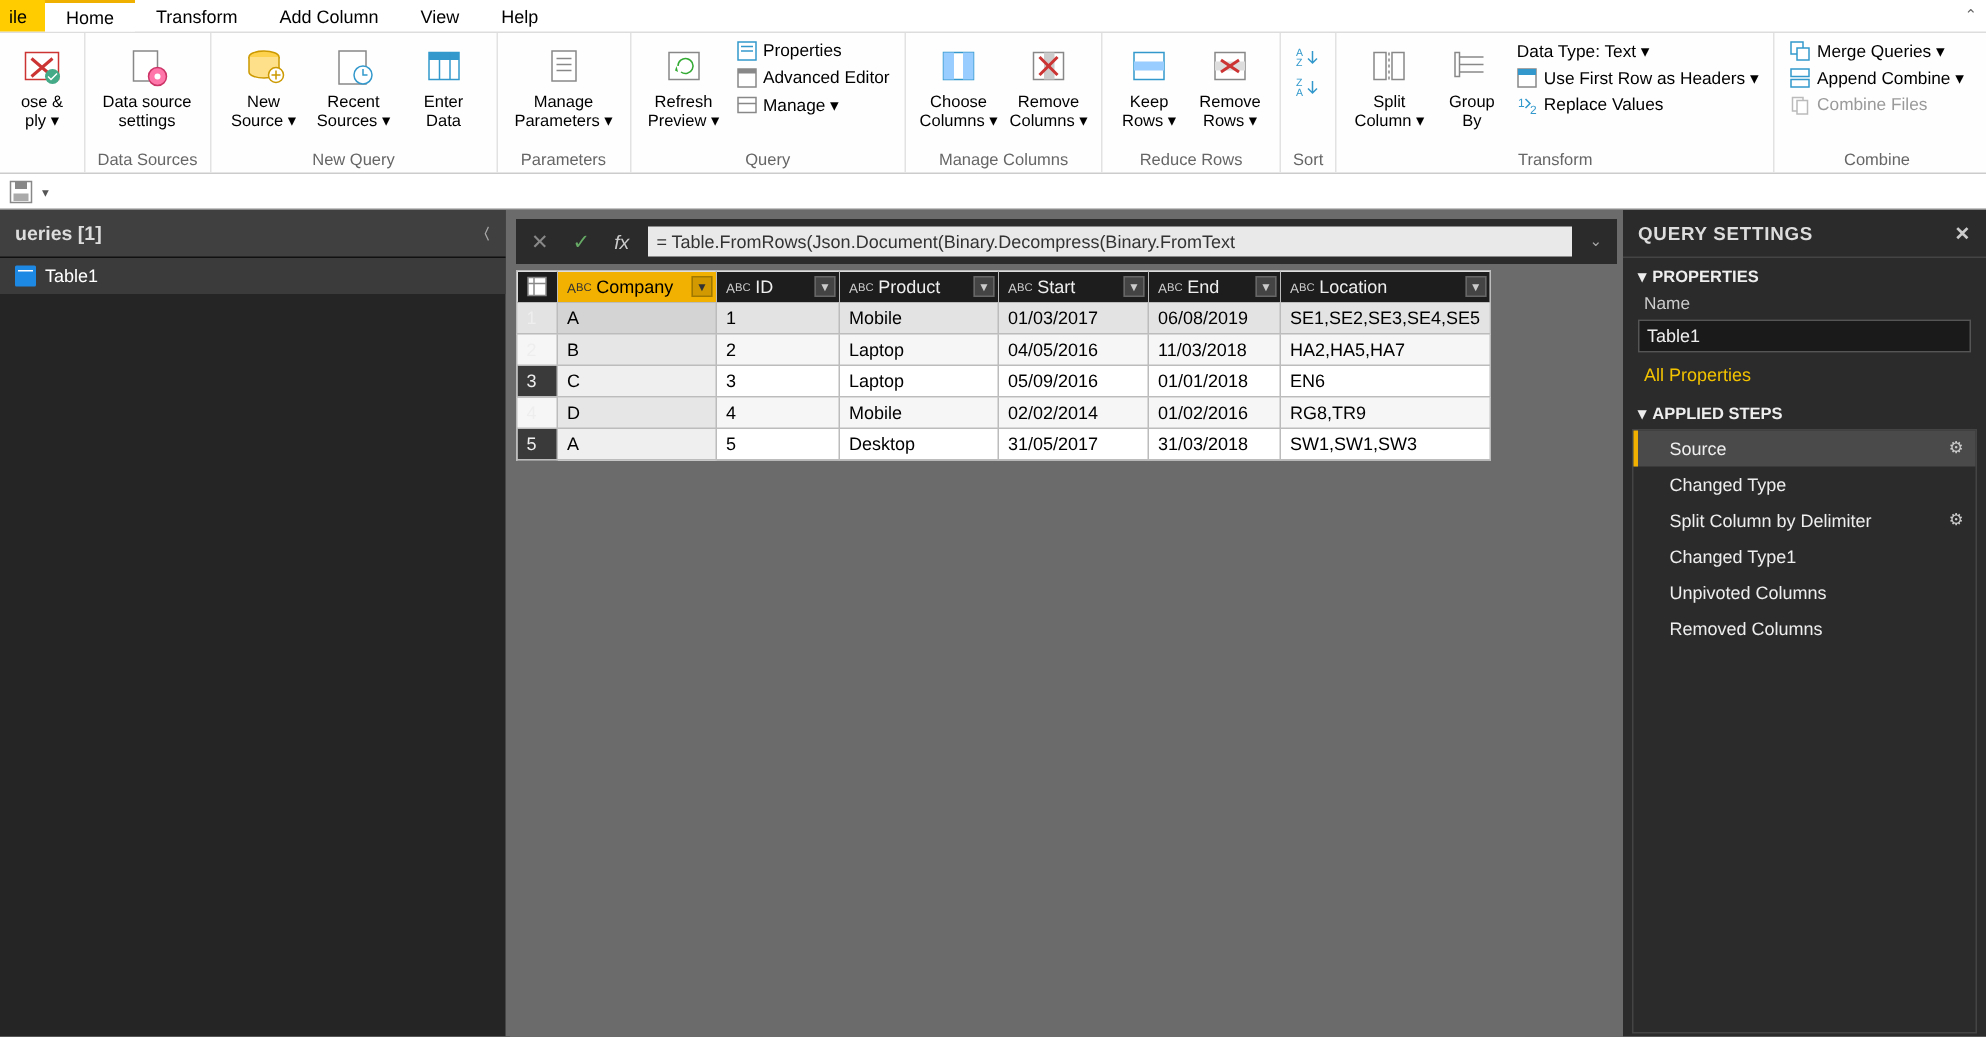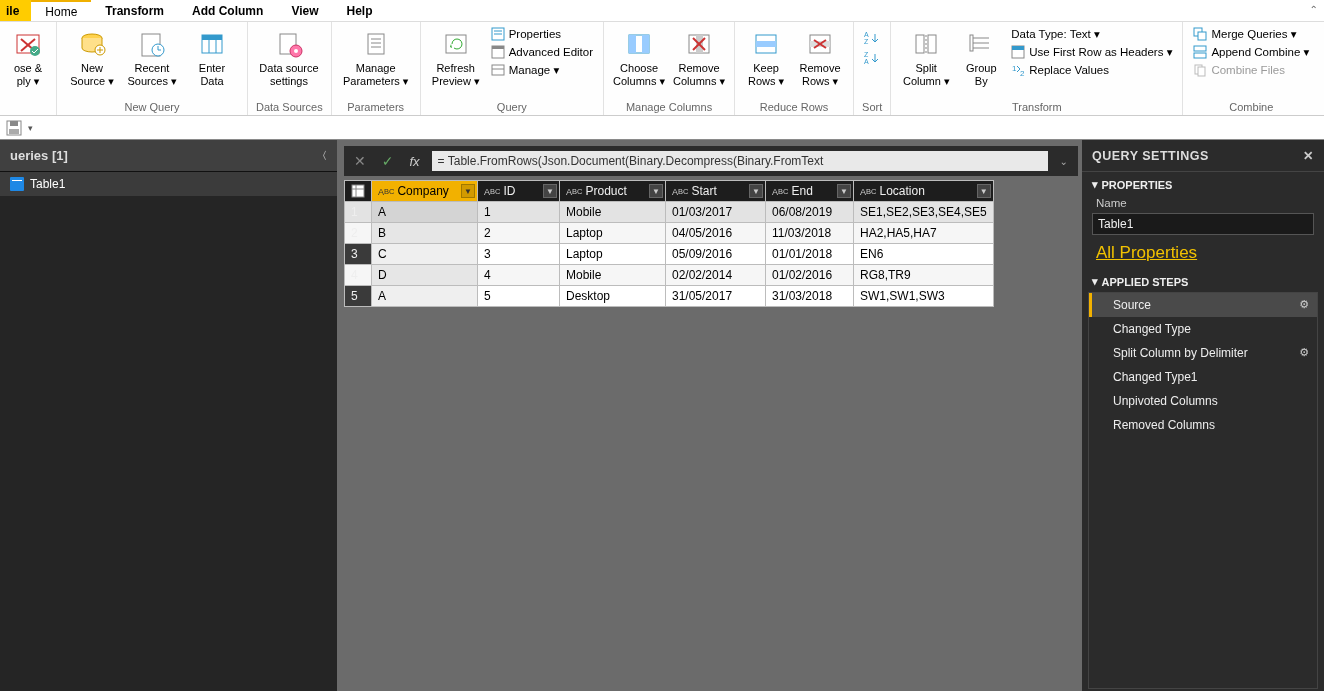--- a/index.html
+++ b/index.html
@@ -1,20 +1,20 @@
 <!DOCTYPE html>
 <html><head>
 <meta charset="utf-8">
 <style>
 * { box-sizing: border-box; margin: 0; padding: 0; font-family: "Segoe UI", Arial, sans-serif; }
 body { width: 1324px; height: 691px; background: #6b6b6b; overflow: hidden; font-size: 12px; color: #000; }
 
 .ribbon-area { background: #fff; border-bottom: none; }
 .tabs { display: flex; align-items: stretch; height: 22px; background: #fff; border-bottom: 1px solid #ddd; position: relative; }
-.tab { padding: 2px 14px; font-size: 12px; cursor: pointer; display: flex; align-items: center; font-weight: bold; }
+.tab { padding: 2px 14px; font-size: 12px; cursor: pointer; display: flex; align-items: center; }
 .tab.file { background: #ffcc00; color: #000; padding-left: 6px; padding-right: 12px; }
 .tab.active { background: #fff; border-top: 2px solid #f0b000; font-weight: 400; }
 .tab-collapse { position: absolute; right: 6px; top: 4px; color: #666; font-size: 10px; }
 
 .ribbon { display: flex; height: 94px; background: #fefefe; border-bottom: 1px solid #ccc; }
 .group { border-right: 1px solid #e2e2e2; padding: 4px 8px 2px 8px; display: flex; flex-direction: column; justify-content: space-between; }
 .group-body { display: flex; gap: 6px; align-items: flex-start; }
 .group-label { text-align: center; font-size: 11px; color: #666; padding-top: 2px; }
 .big-btn { display: flex; flex-direction: column; align-items: center; width: 54px; font-size: 11px; line-height: 1.15; cursor: pointer; padding-top: 2px; }
 .big-btn .ico { width: 32px; height: 32px; display: flex; align-items: center; justify-content: center; margin-bottom: 2px; }
@@ -55,21 +55,21 @@
 tbody tr:nth-child(even) td { background: #f6f6f6; }
 tbody tr:nth-child(even) td.c0 { background: #e6e6e6; }
 tbody tr.first td { background: #e3e3e3; }
 tbody tr.first td.c0 { background: #d4d4d4; }
 
 .settings-pane { width: 242px; background: #2b2b2b; color: #ddd; display: flex; flex-direction: column; }
 .sp-header { padding: 8px 10px; font-size: 12.5px; font-weight: 600; letter-spacing: 0.5px; display: flex; justify-content: space-between; align-items: flex-end; border-bottom: 1px solid #444; }
 .sp-section-title { padding: 6px 10px 2px 10px; font-size: 11px; font-weight: 700; color: #eee; display: flex; align-items: center; gap: 4px; }
 .sp-label { padding: 4px 14px 2px 14px; font-size: 11.5px; color: #ccc; }
 .sp-input { margin: 2px 10px; background: #1a1a1a; border: 1px solid #555; color: #eee; padding: 3px 5px; font-size: 12px; }
-.sp-link { padding: 6px 14px; color: #f2c200; font-size: 17px; text-decoration: underline; cursor: pointer; }
+.sp-link { padding: 6px 14px; color: #f2c200; font-size: 12px; cursor: pointer; }
 .steps { margin: 2px 6px; border: 1px solid #444; flex: 1; }
 .step { padding: 5px 12px 5px 24px; font-size: 12px; color: #eee; position: relative; cursor: pointer; }
 .step.active { background: #4a4a4a; border-left: 3px solid #f2b100; padding-left: 21px; }
 .step .gear { position: absolute; right: 8px; top: 5px; color: #ccc; font-size: 11px; }
 </style>
 </head>
 <body>
 
 <div class="ribbon-area">
   <div class="tabs">
@@ -98,20 +98,37 @@
           </span>
           <span>ose &amp;</span>
           <span>ply ▾</span>
         </div>
       </div>
       <div class="group-label"></div>
     </div>
 
     <div class="group">
       <div class="group-body">
+        <div class="big-btn" style="width:66px">
+          <span class="ico">
+              <svg width="28" height="28">
+                <rect x="5" y="4" width="16" height="20" fill="#fff" stroke="#888"></rect>
+                <circle cx="21" cy="21" r="6" fill="#f7a" stroke="#c36"></circle>
+                <circle cx="21" cy="21" r="2" fill="#fff"></circle>
+              </svg>
+            </span>
+          <span>Data source</span>
+          <span>settings</span>
+        </div>
+      </div>
+      <div class="group-label">Data Sources</div>
+    </div>
+
+    <div class="group">
+      <div class="group-body">
         <div class="big-btn">
           <span class="ico">
               <svg width="28" height="28">
                 <ellipse cx="14" cy="8" rx="10" ry="4" fill="#ffd24d" stroke="#c90"></ellipse>
                 <path d="M4 8 v10 a10 4 0 0 0 20 0 V8" fill="#ffe08a" stroke="#c90"></path>
                 <circle cx="22" cy="20" r="5" fill="#fff" stroke="#c90"></circle>
                 <path d="M22 17 v6 M19 20 h6" stroke="#c90"></path>
               </svg>
             </span>
           <span>New</span>
@@ -135,37 +152,20 @@
                 <rect x="4" y="5" width="20" height="5" fill="#39c"></rect>
                 <line x1="11" y1="5" x2="11" y2="23" stroke="#39c"></line>
                 <line x1="18" y1="5" x2="18" y2="23" stroke="#39c"></line>
               </svg>
             </span>
           <span>Enter</span>
           <span>Data</span>
         </div>
       </div>
       <div class="group-label">New Query</div>
-    </div>
-
-    <div class="group">
-      <div class="group-body">
-        <div class="big-btn" style="width:66px">
-          <span class="ico">
-              <svg width="28" height="28">
-                <rect x="5" y="4" width="16" height="20" fill="#fff" stroke="#888"></rect>
-                <circle cx="21" cy="21" r="6" fill="#f7a" stroke="#c36"></circle>
-                <circle cx="21" cy="21" r="2" fill="#fff"></circle>
-              </svg>
-            </span>
-          <span>Data source</span>
-          <span>settings</span>
-        </div>
-      </div>
-      <div class="group-label">Data Sources</div>
     </div>
 
     <div class="group">
       <div class="group-body">
         <div class="big-btn" style="width:72px">
           <span class="ico">
               <svg width="28" height="28">
                 <rect x="6" y="4" width="16" height="20" fill="#fff" stroke="#888"></rect>
                 <line x1="9" y1="9" x2="19" y2="9" stroke="#888"></line>
                 <line x1="9" y1="13" x2="19" y2="13" stroke="#888"></line>

